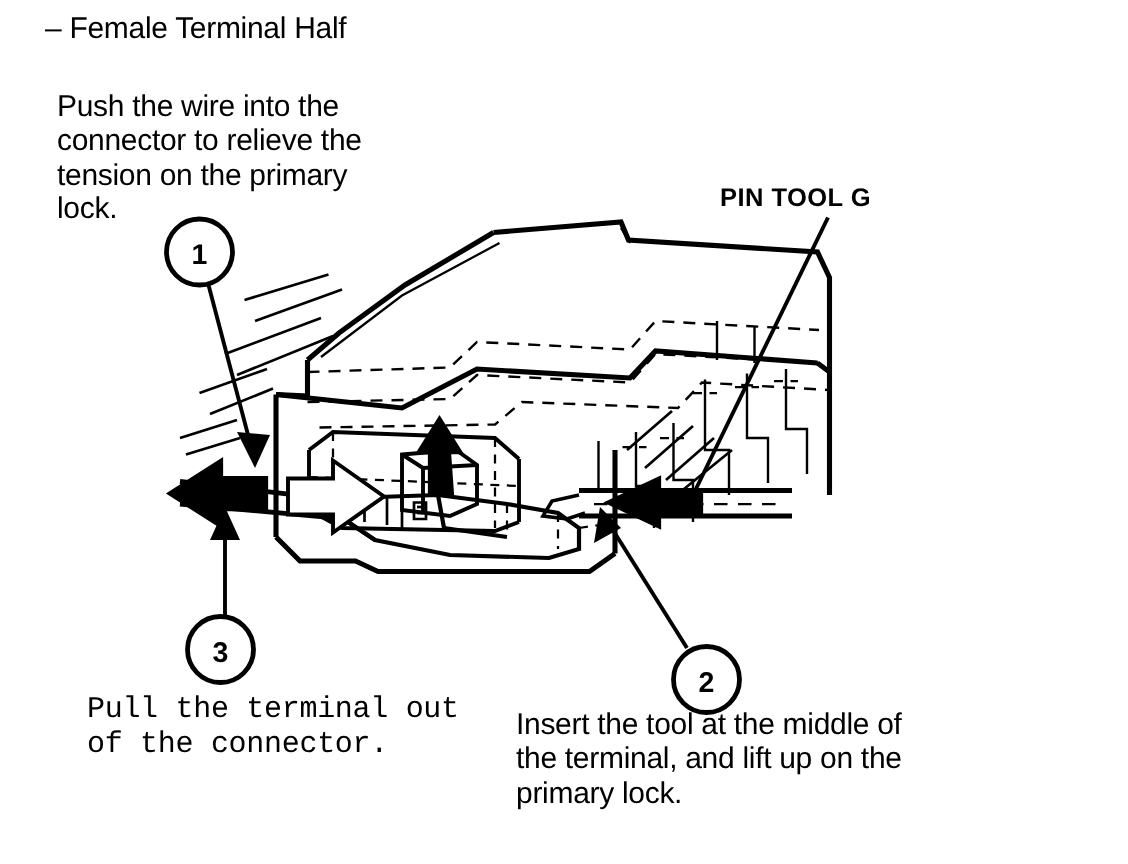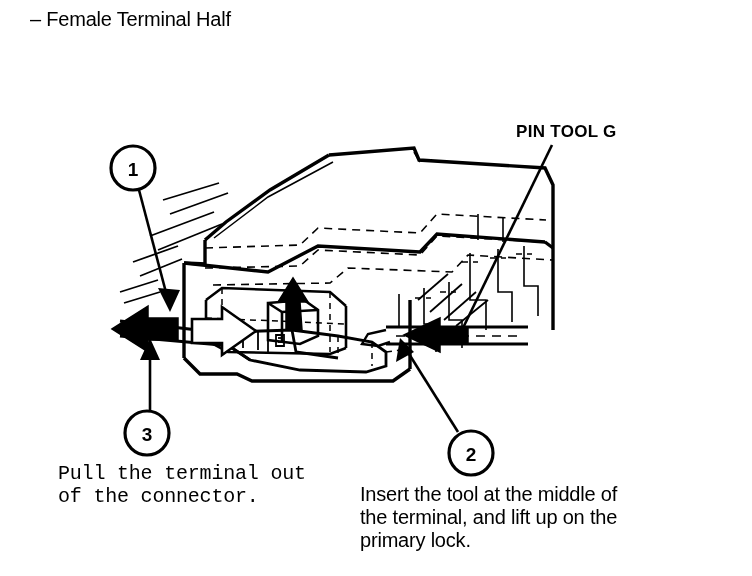--- a/index.html
+++ b/index.html
@@ -36,26 +36,25 @@
     font-size: 20px;
   }
   #step3-caption {
     left: 58px;
     top: 463px;
     font-size: 20px;
     font-family: Liberation Mono, monospace;
   }
   #step2-caption {
     left: 344px;
-    top: 483px;
-    font-size: 20px;
-    margin-left: 16px;
+    top: 472px;
+    font-size: 20px;
   }
   #pin-tool-label {
-    left: 516px;
+    left: 480px;
     top: 122px;
     font-size: 17px;
     font-weight: bold;
     letter-spacing: 0.3px;
   }
   #art {
     position: absolute;
     left: 0;
     top: 0;
   }
@@ -65,20 +64,24 @@
     font-family: "Liberation Sans", sans-serif;
   }
 </style>
 </head>
 <body>
 
 <div id="page">
 
   <div class="txt" id="header-title">– Female Terminal Half</div>
 
+  <div class="txt" id="step1-caption">Push the wire into the
+connector to relieve the
+tension on the primary
+lock.</div>
 
   <div class="txt" id="step3-caption">Pull the terminal out
 of the connector.</div>
 
   <div class="txt" id="step2-caption">Insert the tool at the middle of
 the terminal, and lift up on the
 primary lock.</div>
 
   <div class="txt" id="pin-tool-label">PIN TOOL G</div>
 

